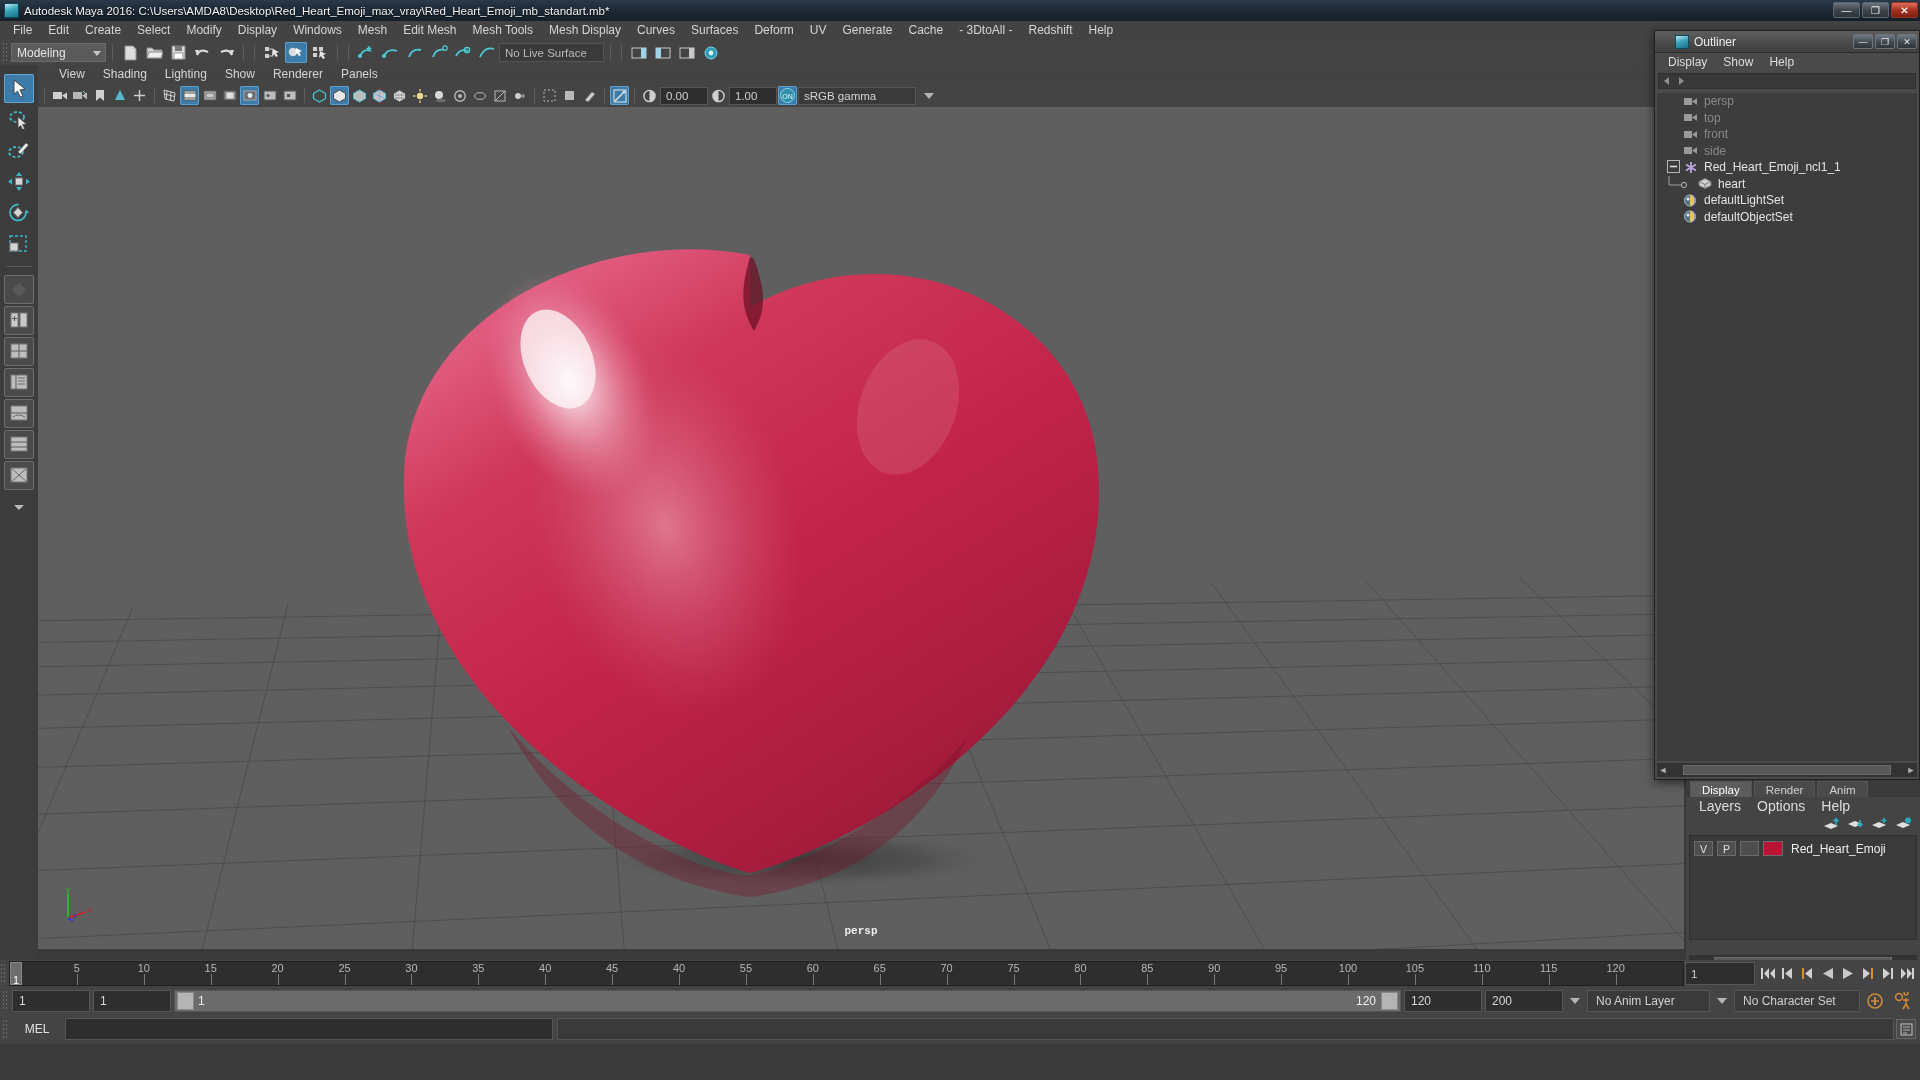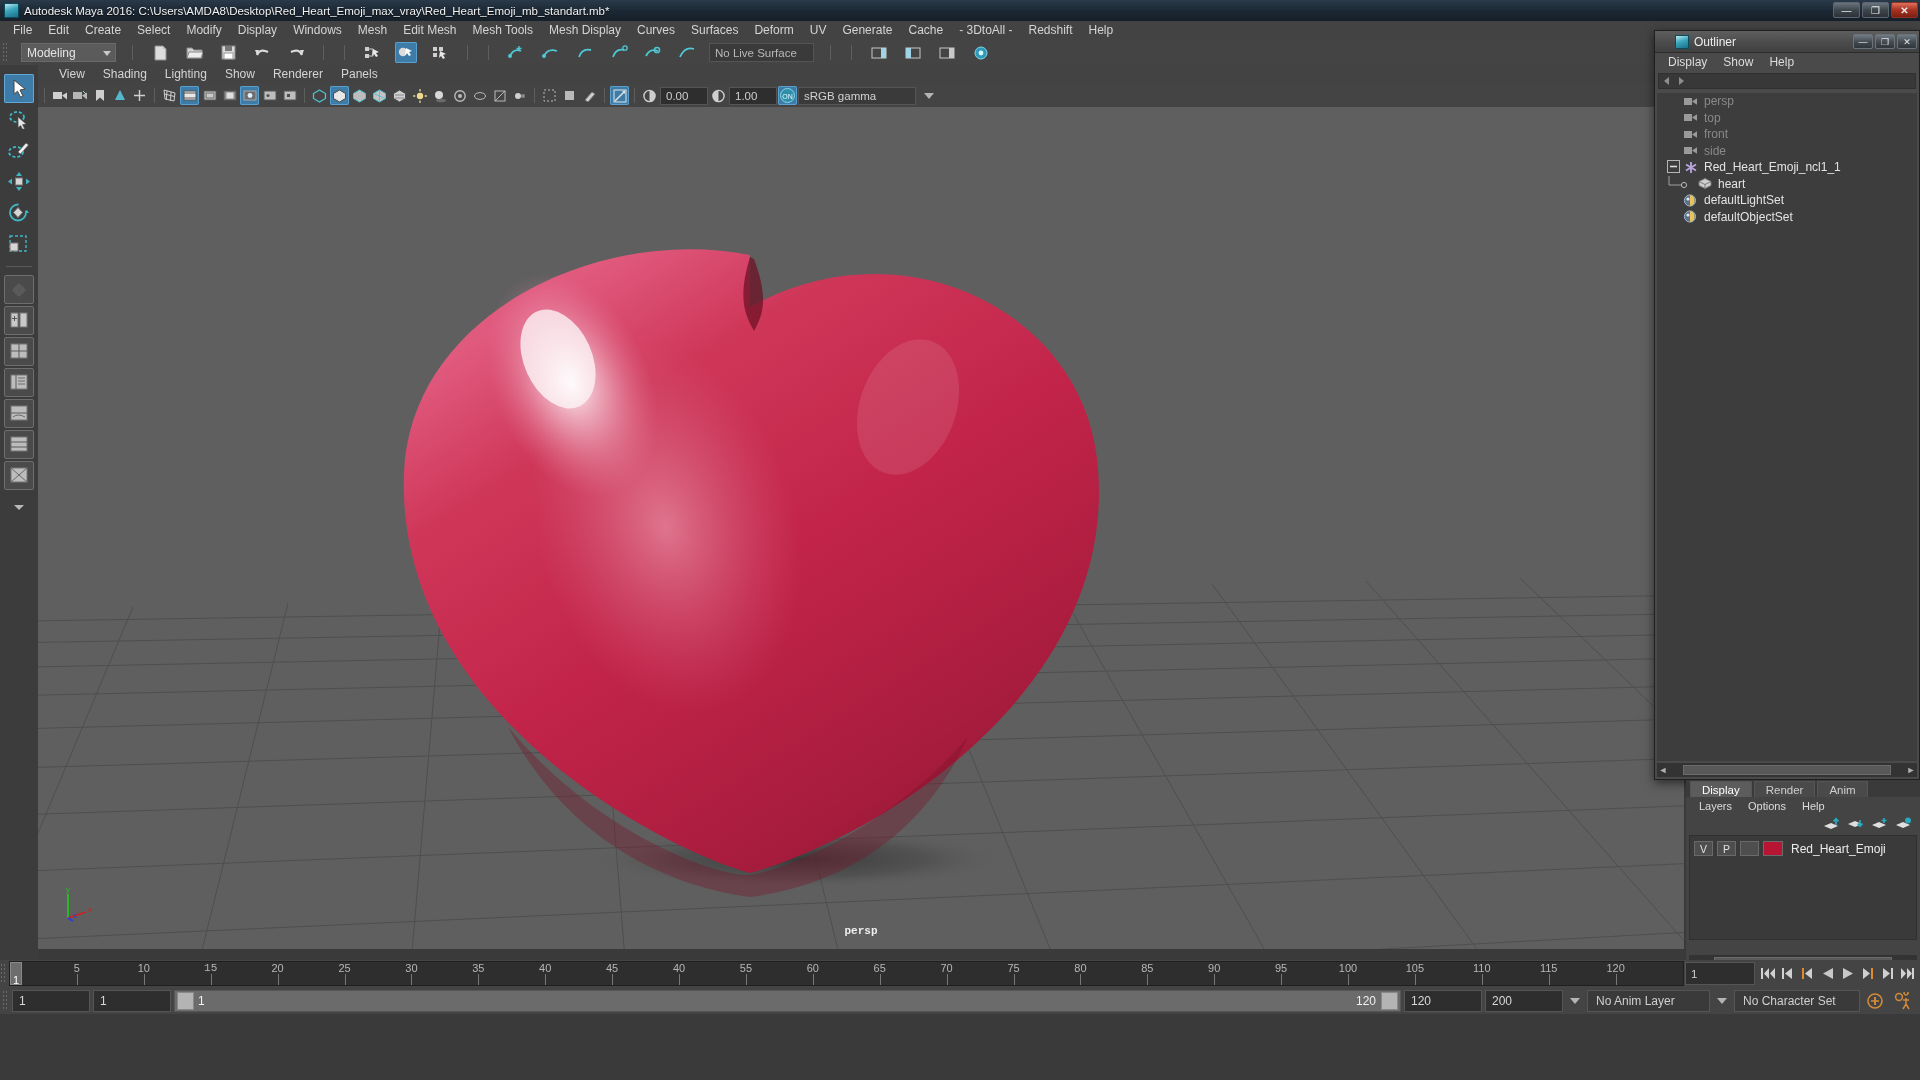--- a/index.html
+++ b/index.html
@@ -44,21 +44,21 @@
     position: absolute; left: 0; top: 21px; width: 1920px; height: 19px;
     background: #434343; display: flex; align-items: flex-end; padding-left: 5px;
   }
   .menubar span {
     padding: 0 8px; font-size: 12px; color: #d4d4d4; line-height: 19px; cursor: default;
   }
 
   
   .toolbar {
     position: absolute; left: 0; top: 40px; width: 1920px; height: 25px;
-    background: #444; display: flex; align-items: center; gap: 12px; padding-left: 2px;
+    background: #444; display: flex; align-items: center; gap: 2px; padding-left: 2px;
   }
   .griphandle {
     width: 7px; height: 21px; flex: 0 0 auto;
     background-image: radial-gradient(#8a8a8a 1px, transparent 1px);
     background-size: 3px 4px; opacity: .55;
   }
   .modeselect {
     width: 95px; height: 19px; background: #5b5b5b; border: 1px solid #6a6a6a;
     display: flex; align-items: center; padding-left: 5px; font-size: 12px; color: #e4e4e4;
     position: relative;
@@ -180,21 +180,21 @@
   .layered {
     position: absolute; left: 1686px; top: 780px; width: 234px; height: 190px; background: #444;
   }
   .ltabs { height: 17px; display: flex; align-items: flex-end; padding-left: 4px; background: #3a3a3a; }
   .ltab {
     padding: 0 11px; height: 16px; line-height: 16px; font-size: 11.5px;
     background: #4a4a4a; color: #cfcfcf; margin-right: 2px; border: 1px solid #555; border-bottom: none;
   }
   .ltab.active { background: #5c5c5c; color: #fff; }
   .lmenu { height: 17px; background: #444; display: flex; align-items: center; padding-left: 5px; }
-  .lmenu span { padding: 0 8px; font-size: 11px; color: #dcdcdc; }
+  .lmenu span { padding: 0 8px; font-size: 14px; color: #dcdcdc; }
   .lbtns { height: 19px; display: flex; align-items: center; justify-content: flex-end; padding-right: 8px; gap: 7px; }
   .llist { margin: 2px 3px; background: #3a3a3a; border: 1px solid #303030; height: 105px; padding-top: 3px; }
   .lrow { height: 19px; display: flex; align-items: center; padding-left: 4px; gap: 4px; }
   .lcell {
     width: 19px; height: 15px; background: #4e4e4e; border: 1px solid #6a6a6a;
     display:flex; align-items:center; justify-content:center; font-size: 10.5px; color:#e0e0e0;
   }
   .lswatch { width: 20px; height: 15px; border: 1px solid #6a6a6a; }
   .lname { font-size: 12px; color: #ececec; margin-left: 4px; }
   .lhscroll { position:absolute; left:3px; right:3px; bottom:2px; height: 13px; background:#333; display:flex; align-items:center;}
@@ -958,21 +958,21 @@
     <div class="griphandle"></div>
     <div class="ts-track" id="tstrack">
       <div class="ts-current">
         <span>1</span>
       </div>
     <div class="ts-tick" style="left: 66.9008px;"></div>
         <div class="ts-num" style="left: 66.9008px;">5</div>
         <div class="ts-tick" style="left: 133.802px;"></div>
         <div class="ts-num" style="left: 133.802px;">10</div>
         <div class="ts-tick" style="left: 200.702px;"></div>
-        <div class="ts-num" style="left: 200.702px; font-family: Liberation Mono, monospace;">15</div>
+        <div class="ts-num" style="left: 200.702px;">15</div>
         <div class="ts-tick" style="left: 267.603px;"></div>
         <div class="ts-num" style="left: 267.603px;">20</div>
         <div class="ts-tick" style="left: 334.504px;"></div>
         <div class="ts-num" style="left: 334.504px;">25</div>
         <div class="ts-tick" style="left: 401.405px;"></div>
         <div class="ts-num" style="left: 401.405px;">30</div>
         <div class="ts-tick" style="left: 468.306px;"></div>
         <div class="ts-num" style="left: 468.306px;">35</div>
         <div class="ts-tick" style="left: 535.207px;"></div>
         <div class="ts-num" style="left: 535.207px;">40</div>
@@ -1102,15 +1102,31 @@
         </svg>
     </div>
     <div class="pbtn2" style="width:26px;margin-right:4px">
       <svg width="22" height="18">
           <circle cx="7" cy="5" r="3.4" fill="none" stroke="#d08a3a" stroke-width="1.5"></circle>
           <path d="M14 3 a2 2 0 1 1 .1 0 M14 6 v6 M11 8 h6 M14 12 l-3 5 M14 12 l3 5" stroke="#d08a3a" stroke-width="1.5" fill="none"></path>
         </svg>
     </div>
   </div>
 
+  <div class="cmdline">
+    <div class="griphandle"></div>
+    <div class="mel-lbl">MEL</div>
+    <div class="cmdinput">
+      <span></span>
+    </div>
+    <div class="cmdout">
+      <span></span>
+    </div>
+    <div class="cmdicon">
+      <svg width="13" height="13">
+          <rect x="1" y="1" width="11" height="11" fill="none" stroke="#c4c4c4"></rect>
+          <path d="M3 4 h7 M3 7 h7 M3 10 h4" stroke="#b0b0b0"></path>
+        </svg>
+    </div>
+  </div>
 
 
 </div>
 
 </body></html>

